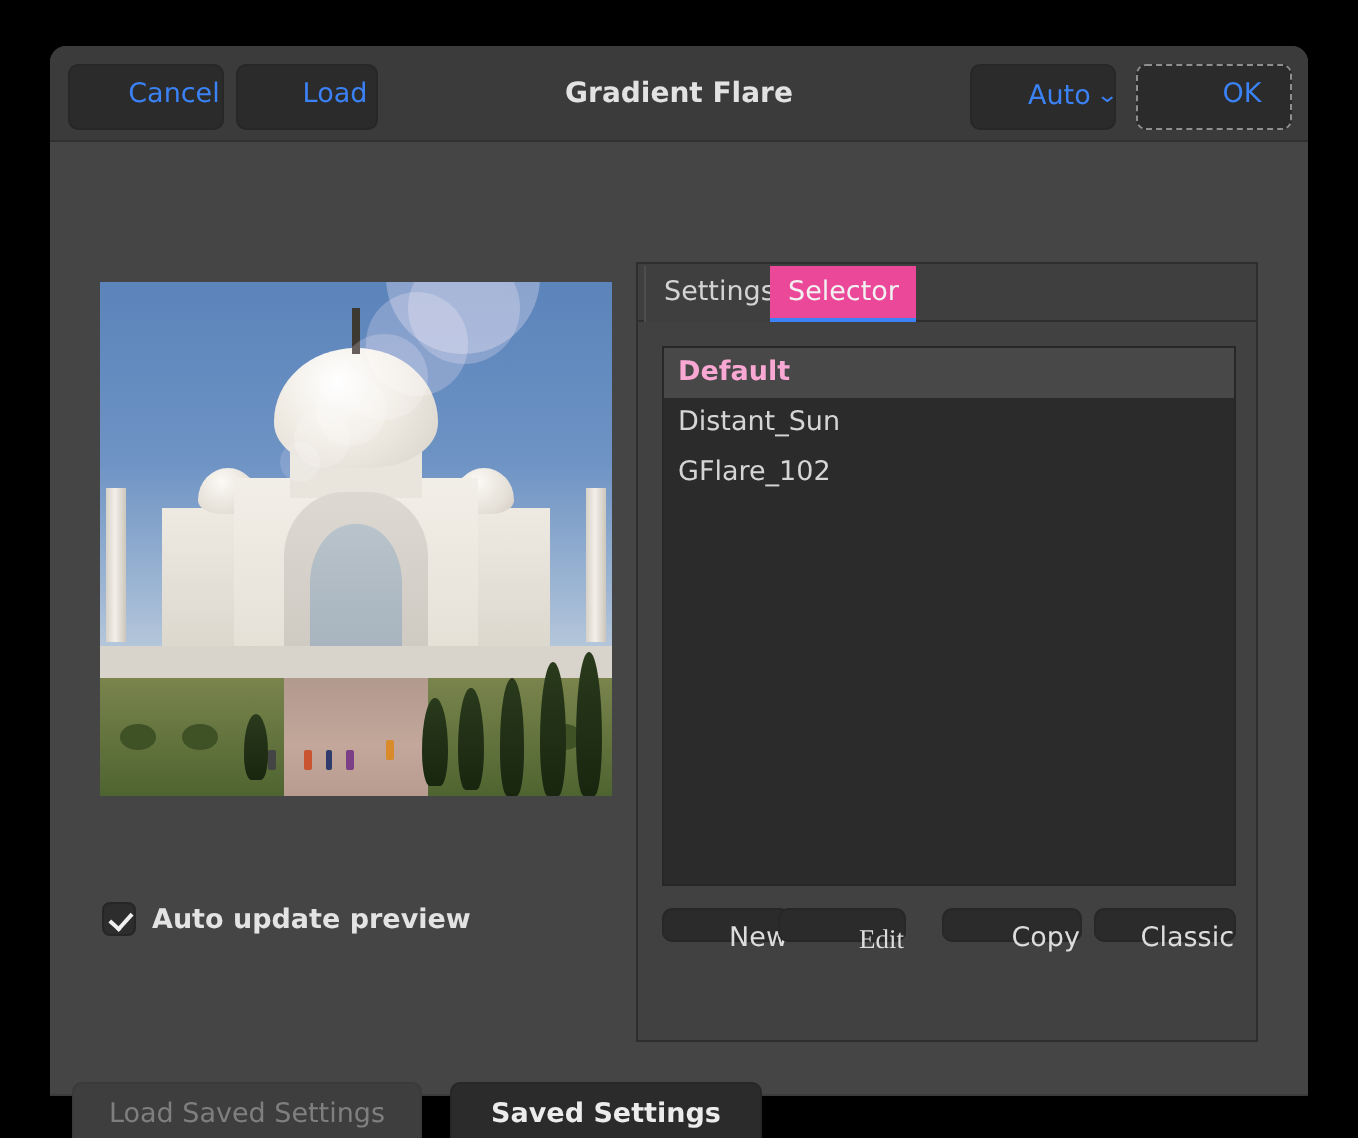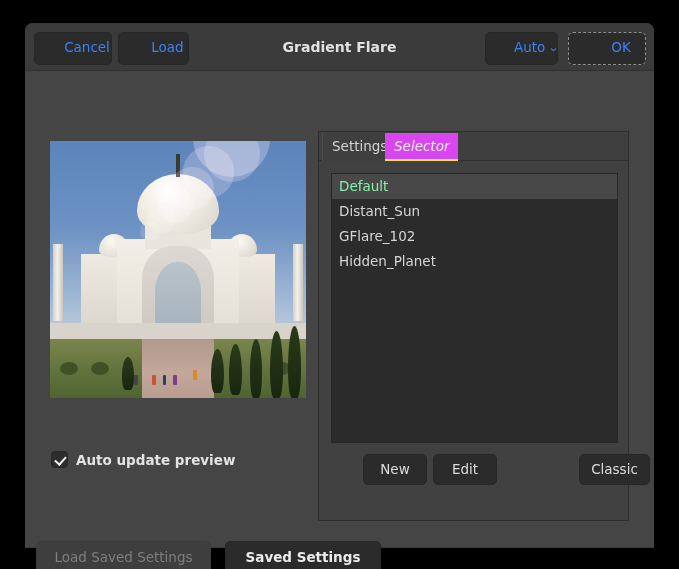--- a/index.html
+++ b/index.html
@@ -300,23 +300,22 @@
   #tab-settings {
     left: 3px;
     color: #d4d4d4;
     background: #3f3f3f;
     border-left: 1px solid #4e4e4e;
     border-right: 1px solid #343434;
   }
   #tab-selector {
     left: 66px;
     color: #f1f1f1;
-    background: #d946ef;
-    border-bottom: 2px solid #fde047;
-    font-style: italic;
+    background: #ec4899;
+    border-bottom: 2px solid #3b82f6;
   }
 
   #listbox {
     position: absolute;
     left: 12px;
     top: 41px;
     width: 287px;
     height: 270px;
     background: #2b2b2b;
     border: 1px solid #272727;
@@ -327,40 +326,40 @@
     line-height: 25px;
     padding-left: 7px;
     font-size: 13.5px;
     color: #d5d5d5;
     cursor: pointer;
     user-select: none;
     white-space: nowrap;
   }
   .list-item.selected {
     background: #484848;
-    color: #86efac;
+    color: #f9a8d4;
+    font-weight: bold;
   }
 
   .sm-btn {
     position: absolute;
     top: 322px;
-    height: 31px;
+    height: 17px;
     border-radius: 5px;
     border: 1px solid #272727;
     background: #2b2b2b;
     color: #dcdcdc;
     font-size: 13.5px;
     line-height: 29px;
-    text-align: center;
-    cursor: pointer;
-    user-select: none;
-    margin-left: 32px;
+    text-align: right;
+    cursor: pointer;
+    user-select: none;
   }
   #btn-new    { left: 12px;  width: 64px; }
-  #btn-edit   { left: 82px;  width: 64px; }
+  #btn-edit   { left: 70px;  width: 64px; font-family: Liberation Serif, serif; }
   #btn-copy   { left: 152px; width: 70px; }
   #btn-delete { left: 228px; width: 71px; }
 </style>
 </head>
 <body>
 
 <div id="dialog">
 
   <div id="headerbar">
     <div id="title">Gradient Flare</div>
@@ -454,28 +453,30 @@
         </div>
         <div class="tab" id="tab-selector">
           <span>Selector</span>
         </div>
       </div>
 
       <div id="listbox">
         <div class="list-item selected">Default</div>
         <div class="list-item">Distant_Sun</div>
         <div class="list-item">GFlare_102</div>
-        <div class="list-item">Hidden_Planet</div>
       </div>
 
       <div class="sm-btn" id="btn-new">
         <span>New</span>
       </div>
       <div class="sm-btn" id="btn-edit">
         <span>Edit</span>
       </div>
+      <div class="sm-btn" id="btn-copy">
+        <span>Copy</span>
+      </div>
       <div class="sm-btn" id="btn-delete">
         <span>Classic</span>
       </div>
 
     </div>
   </div>
 </div>
 
 </body></html>

